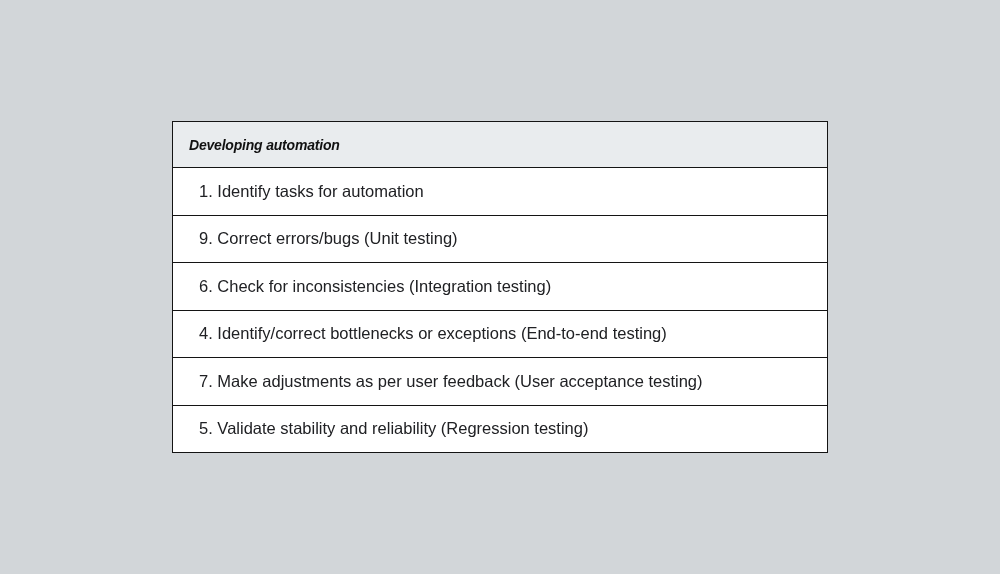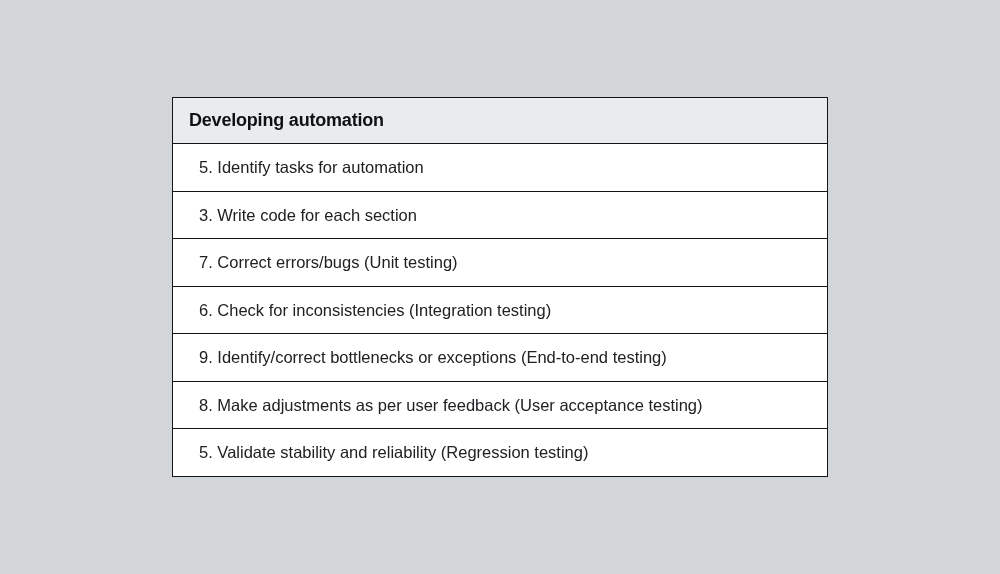--- a/index.html
+++ b/index.html
@@ -22,24 +22,25 @@
     background: #ffffff;
     box-sizing: content-box;
   }
   .steps-table__header {
     height: 45px;
     background: #e9ecee;
     border-bottom: 1.5px solid #141414;
     display: flex;
     align-items: center;
     padding-left: 16px;
-    font-size: 18px;
+    font-size: 14px;
     font-weight: 700;
     letter-spacing: -0.2px;
     color: #111111;
+    font-style: italic;
   }
   .steps-table__row {
     height: 46.5px;
     background: #ffffff;
     display: flex;
     align-items: center;
     padding-left: 26px;
     font-size: 16.5px;
     font-weight: 400;
     color: #202124;
@@ -47,20 +48,19 @@
   .steps-table__row + .steps-table__row {
     border-top: 1.5px solid #141414;
   }
 </style>
 </head>
 <body>
 
 <div class="steps-table">
   <div class="steps-table__header">Developing automation</div>
 
-  <div class="steps-table__row">5. Identify tasks for automation</div>
-  <div class="steps-table__row">3. Write code for each section</div>
-  <div class="steps-table__row">7. Correct errors/bugs (Unit testing)</div>
+  <div class="steps-table__row">1. Identify tasks for automation</div>
+  <div class="steps-table__row">9. Correct errors/bugs (Unit testing)</div>
   <div class="steps-table__row">6. Check for inconsistencies (Integration testing)</div>
-  <div class="steps-table__row">9. Identify/correct bottlenecks or exceptions (End-to-end testing)</div>
-  <div class="steps-table__row">8. Make adjustments as per user feedback (User acceptance testing)</div>
+  <div class="steps-table__row">4. Identify/correct bottlenecks or exceptions (End-to-end testing)</div>
+  <div class="steps-table__row">7. Make adjustments as per user feedback (User acceptance testing)</div>
   <div class="steps-table__row">5. Validate stability and reliability (Regression testing)</div>
 </div>
 
 </body></html>

